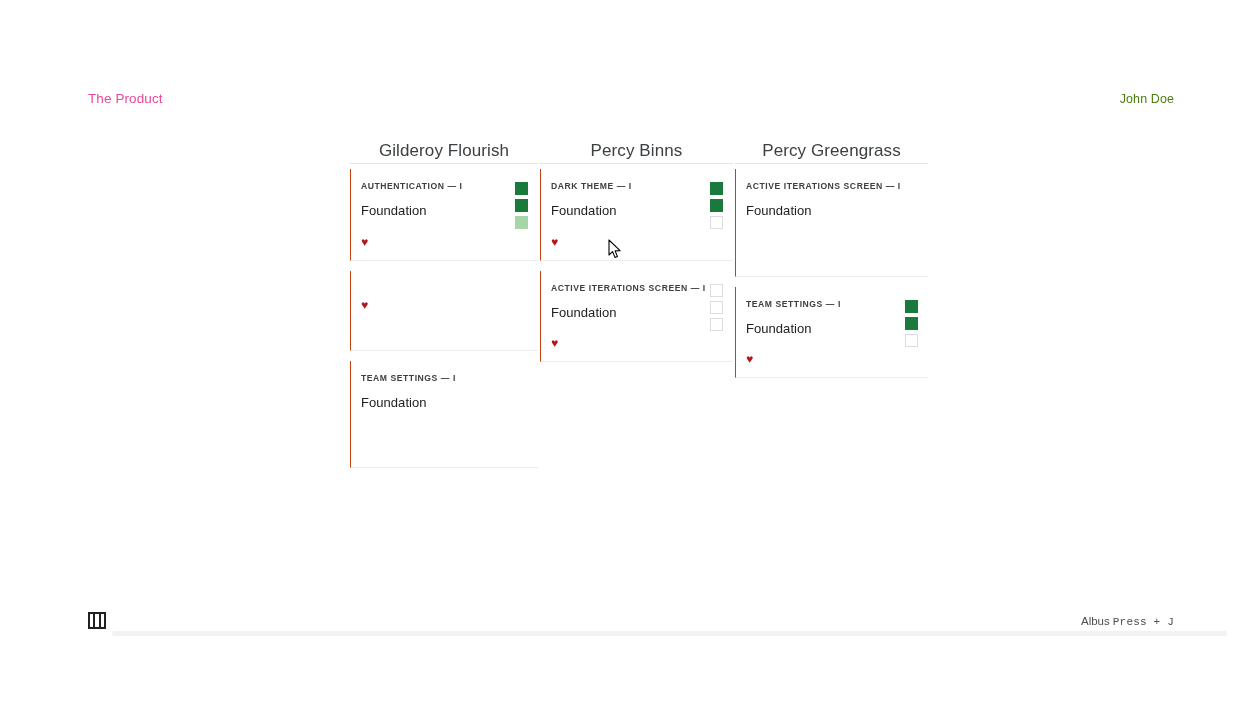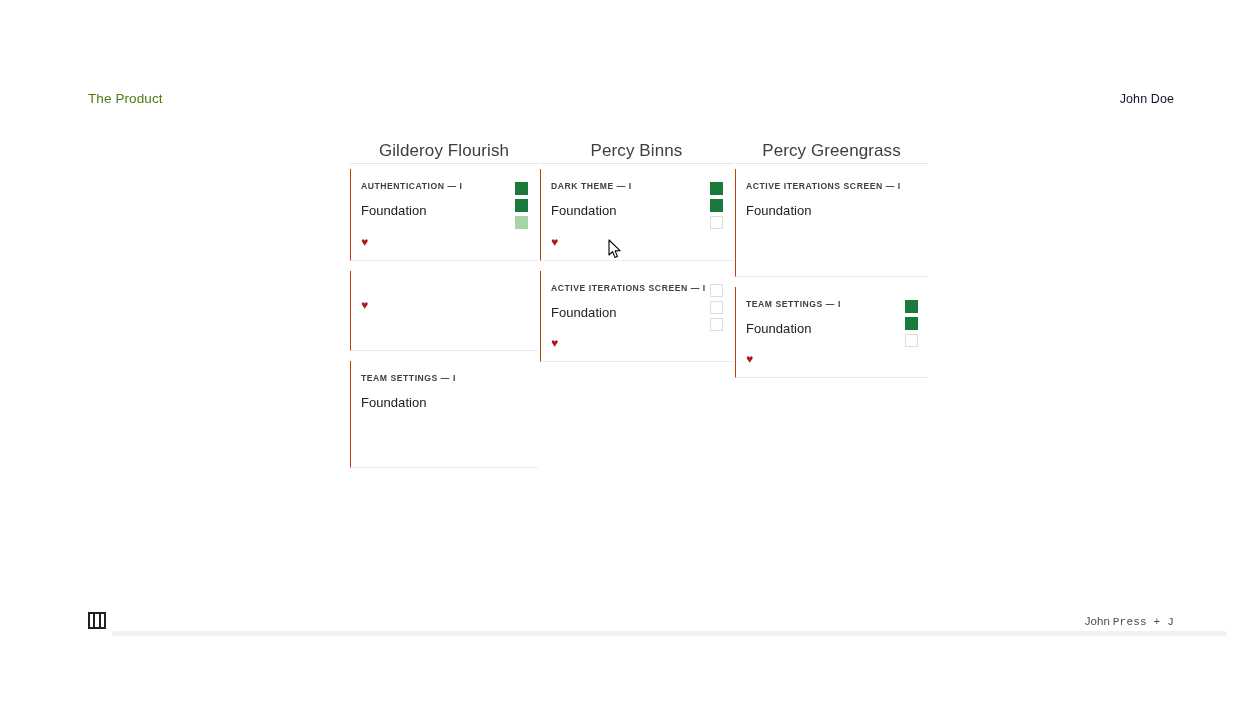--- a/index.html
+++ b/index.html
@@ -23,29 +23,29 @@
     top: 0;
     left: 0;
     width: 1260px;
     height: 135px;
   }
   .app-title {
     position: absolute;
     left: 88px;
     top: 91px;
     font-size: 13.5px;
-    color: #4d7c0f;
+    color: #ec4899;
     letter-spacing: 0.1px;
   }
   .user-name {
     position: absolute;
     right: 86px;
     top: 92px;
     font-size: 12.5px;
-    color: #0f172a;
+    color: #4d7c0f;
     letter-spacing: 0.1px;
   }
 
   
   .board {
     position: absolute;
     left: 350px;
     top: 138px;
     width: 580px;
     display: flex;
@@ -292,19 +292,19 @@
   </div>
 
 <div class="bottombar">
   <div class="view-icon">
     <i></i>
       <i></i>
       <i></i>
   </div>
   <div class="scroll-track"></div>
   <div class="hint">
-    <span>John</span><span class="kbd">Press + J</span>
+    <span>Albus</span><span class="kbd">Press + J</span>
   </div>
 </div>
 
 <svg class="cursor" viewBox="0 0 14 20">
   <path d="M1,1 L1,16 L4.6,12.6 L7,18.4 L9.4,17.4 L7.1,11.9 L12,11.6 Z" fill="#ffffff" stroke="#000000" stroke-width="1.1" stroke-linejoin="round"></path>
 </svg>
 
 </body></html>

